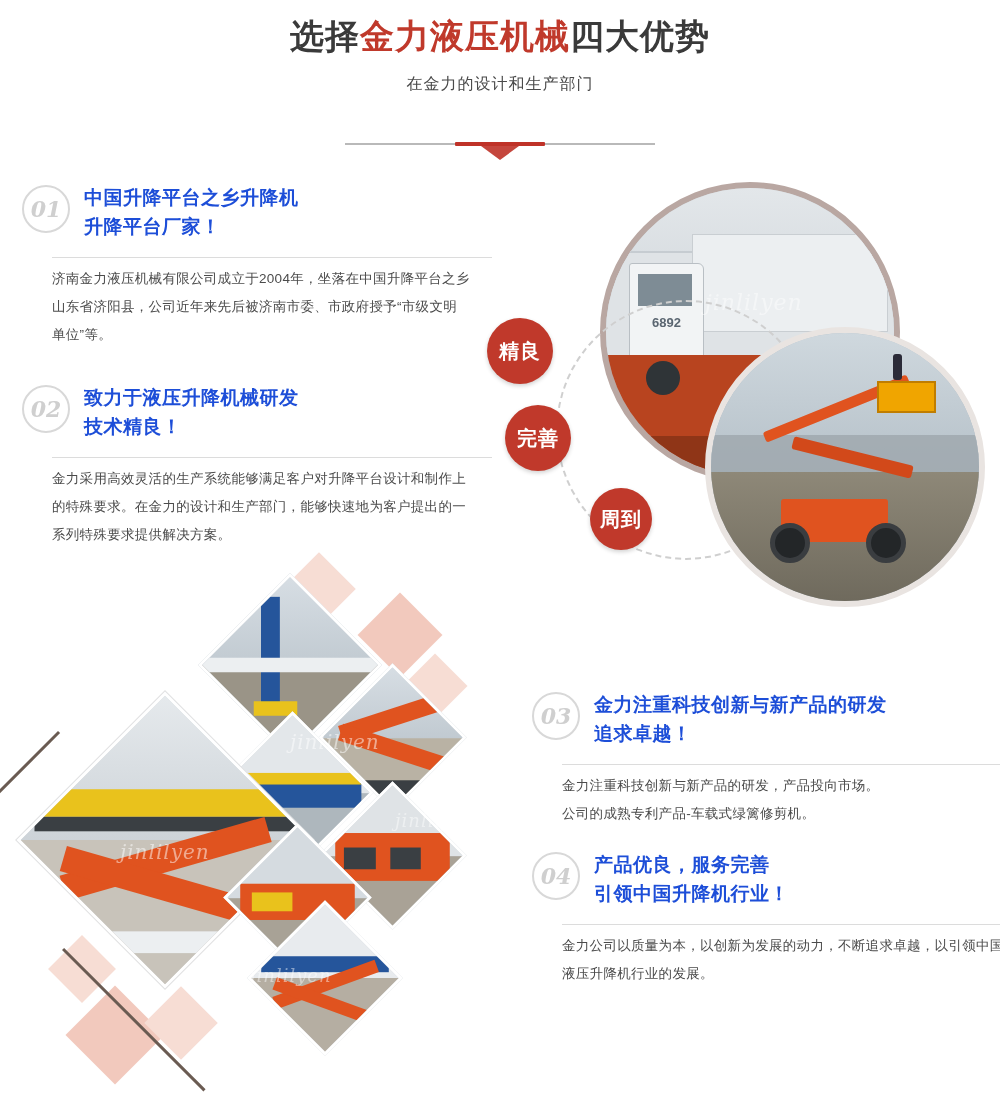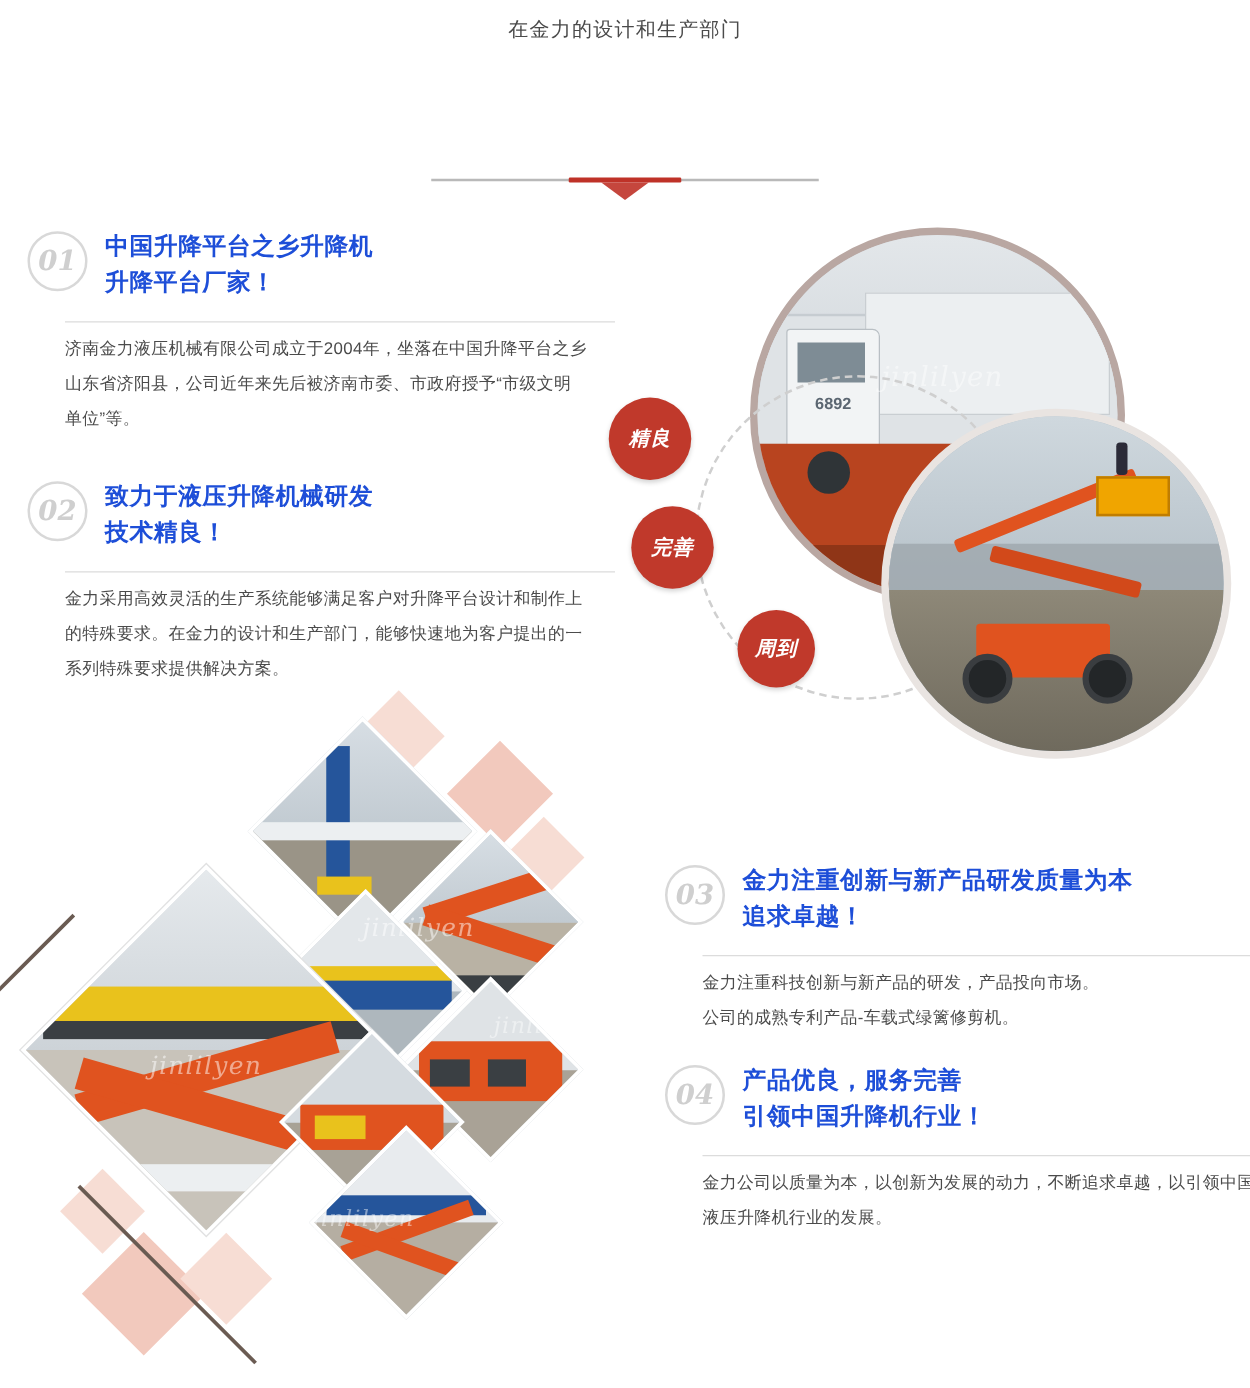--- a/index.html
+++ b/index.html
@@ -150,27 +150,26 @@
     width: 260px; height: 260px;
     border: 2px dashed #cfcfcf;
     border-radius: 50%;
     z-index: 1;
   }
   .bubble {
     position: absolute;
     border-radius: 50%;
     background: #c0392b;
     color: #fff;
-    font-size: 16px;
+    font-size: 20px;
     font-weight: bold;
     display: flex; align-items: center; justify-content: center;
     letter-spacing: 1px;
     box-shadow: 0 2px 4px rgba(0,0,0,.18);
     z-index: 5;
-    font-style: italic;
   }
   #bubble-1 { left: 487px; top: 318px; width: 66px; height: 66px; }
   #bubble-2 { left: 505px; top: 405px; width: 66px; height: 66px; }
   #bubble-3 { left: 590px; top: 488px; width: 62px; height: 62px; }
 
   
   .tp-sky { position:absolute; left:0; top:0; width:100%; height:58%; background:linear-gradient(#e3e7ea,#cdd3d8); }
   .tp-wall { position:absolute; left:0; top:22%; width:100%; height:36%; background:#dfe3e6; border-top:2px solid #c6ccd1;}
   .tp-floor { position:absolute; left:0; bottom:0; width:100%; height:42%; background:#b8441f; }
   .tp-floor2 { position:absolute; left:0; bottom:0; width:100%; height:14%; background:#8f3517; }
@@ -254,20 +253,23 @@
   #wm2 { left: 785px; top: 470px; font-size: 20px; color: rgba(255,255,255,.4); }
   #wm3 { left: 290px; top: 730px; font-size: 20px; color: rgba(255,255,255,.5); }
   #wm4 { left: 120px; top: 840px; font-size: 20px; color: rgba(255,255,255,.5); }
   #wm5 { left: 395px; top: 810px; font-size: 18px; color: rgba(255,255,255,.45); }
   #wm6 { left: 250px; top: 965px; font-size: 18px; color: rgba(255,255,255,.45); }
 </style>
 </head>
 <body>
 
 <div class="header">
+  <div class="header-title">
+    <span>选择</span><span class="accent">金力液压机械</span><span>四大优势</span>
+  </div>
   <div class="header-sub">在金力的设计和生产部门</div>
 </div>
 <div class="header-rule"></div>
 <div class="header-rule-red"></div>
 <div class="header-notch"></div>
 
 <div class="block" id="block01">
   <div class="blk-num">01</div>
   <div class="blk-head">中国升降平台之乡升降机
 升降平台厂家！</div>
@@ -282,21 +284,21 @@
   <div class="blk-head">致力于液压升降机械研发
 技术精良！</div>
   <div class="blk-divider"></div>
   <div class="blk-body">金力采用高效灵活的生产系统能够满足客户对升降平台设计和制作上
 的特殊要求。在金力的设计和生产部门，能够快速地为客户提出的一
 系列特殊要求提供解决方案。</div>
 </div>
 
 <div class="block" id="block03">
   <div class="blk-num">03</div>
-  <div class="blk-head">金力注重创新与新产品研发质量为本
+  <div class="blk-head">金力注重科技创新与新产品的研发
 追求卓越！</div>
   <div class="blk-divider"></div>
   <div class="blk-body">金力注重科技创新与新产品的研发，产品投向市场。
 公司的成熟专利产品-车载式绿篱修剪机。</div>
 </div>
 
 <div class="block" id="block04">
   <div class="blk-num">04</div>
   <div class="blk-head">产品优良，服务完善
 引领中国升降机行业！</div>

